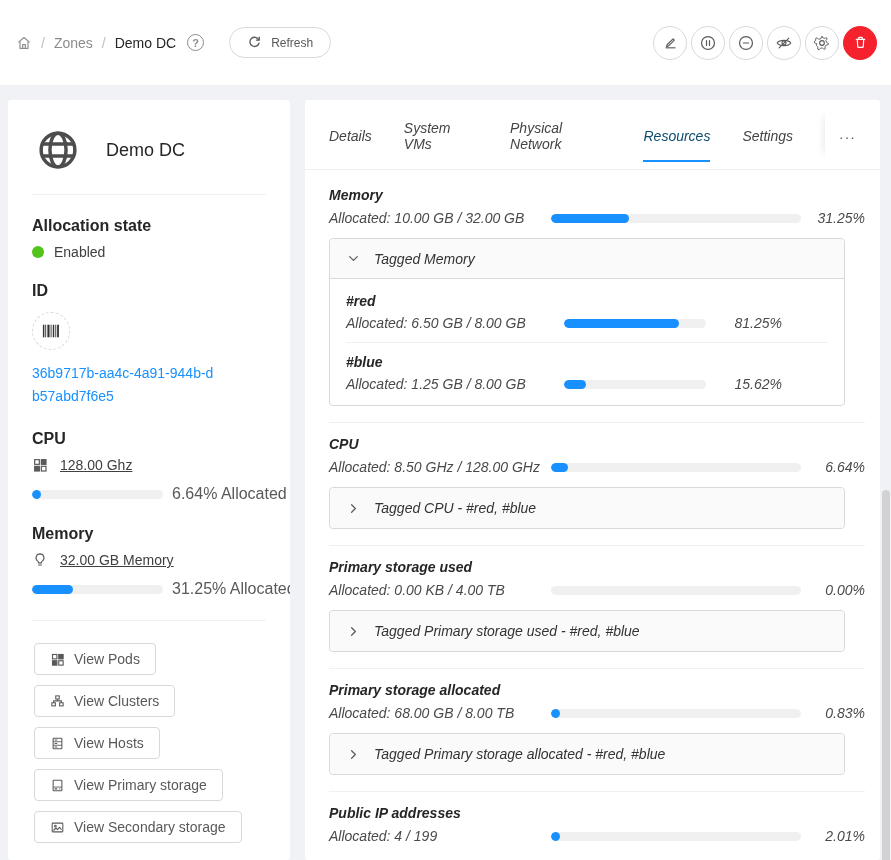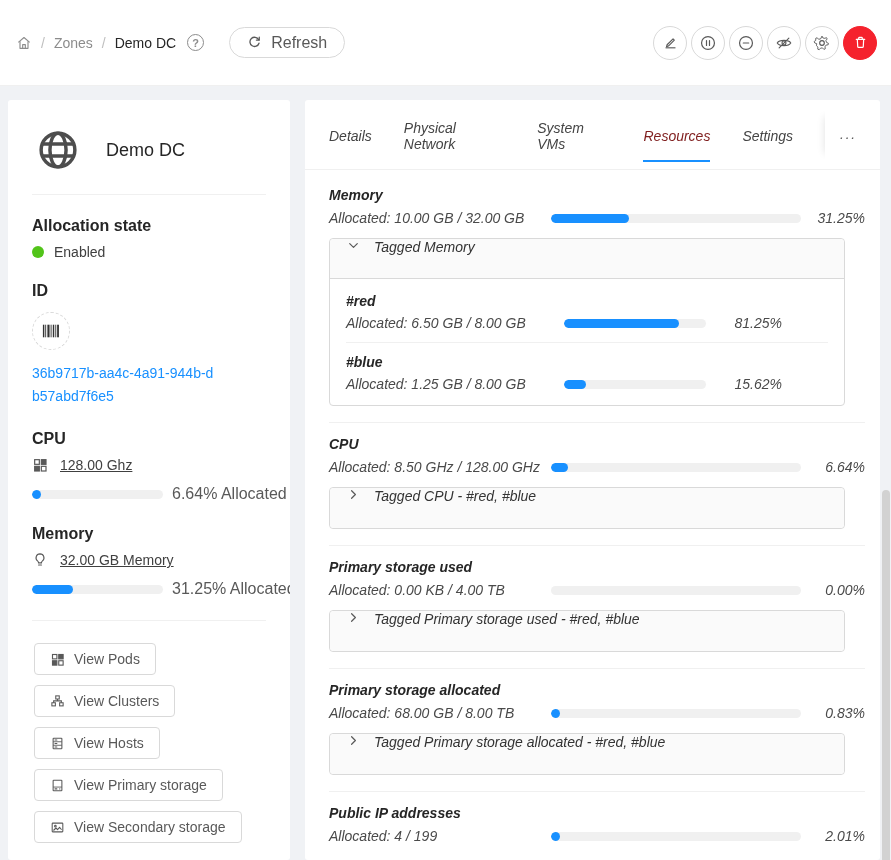--- a/index.html
+++ b/index.html
@@ -19,21 +19,21 @@
   .crumb-sep { color:#bfbfbf; }
   .crumb-link { color:#8c8c8c; cursor:pointer; }
   .crumb-current { color:#262626; }
   .help-circle {
     width:17px; height:17px; border-radius:50%; border:1.4px solid #8c8c8c;
     color:#8c8c8c; font-size:11px; font-weight:700; display:flex;
     align-items:center; justify-content:center; margin-left:2px;
   }
   .refresh-btn {
     margin-left:16px; height:31px; border:1px solid #d9d9d9; border-radius:16px;
-    background:#fff; color:#595959; font-size:16px; display:flex;
+    background:#fff; color:#595959; font-size:12px; display:flex;
     align-items:center; gap:9px; padding:0 17px; cursor:pointer;
   }
   .topbar-actions { margin-left:auto; display:flex; align-items:center; gap:4px; }
   .action-btn {
     width:34px; height:34px; border-radius:50%; border:1px solid #d9d9d9;
     background:#fff; color:#595959; display:flex; align-items:center;
     justify-content:center; cursor:pointer;
   }
   .action-btn.danger { background:#f5222d; border-color:#f5222d; color:#fff; }
 
@@ -77,37 +77,37 @@
   .btn-list { display:flex; flex-direction:column; align-items:flex-start; gap:10px; padding-left:2px; }
   .view-btn {
     height:32px; border:1px solid #d9d9d9; border-radius:4px; background:#fff;
     color:#595959; font-size:14px; display:flex; align-items:center; gap:9px;
     padding:0 15px; cursor:pointer;
   }
 
   
   .tabs { display:flex; align-items:center; gap:32px; padding:0 24px; border-bottom:1px solid #f0f0f0; }
   .tab { padding:20px 0 16px; color:#444; cursor:pointer; border-bottom:2px solid transparent; margin-bottom:-1px; }
-  .tab.active { color:#7f1d1d; border-bottom-color:#1890ff; }
+  .tab.active { color:#0c4a6e; border-bottom-color:#1890ff; }
   .tab-more { margin-left:auto; color:#595959; cursor:pointer; padding:20px 0 16px 14px;
     box-shadow:-8px 0 8px -8px rgba(0,0,0,0.12); letter-spacing:1px; }
 
   
   .res-body { padding:4px 15px 0 24px; }
   .section { padding:13px 0 16px; }
   .section-sep { border:none; border-top:1px solid #f0f0f0; }
   .sec-title { font-weight:700; color:#262626; margin-bottom:7px; }
   .res-row { display:flex; align-items:center; gap:10px; }
   .res-label { width:212px; flex:none; color:#4a4a4a; }
   .res-bar { flex:1; }
   .res-pct { width:54px; flex:none; text-align:right; color:#4a4a4a; }
 
   .collapse { border:1px solid #d9d9d9; border-radius:4px; margin-top:12px; margin-right:20px; }
   .collapse-head {
-    background:#fafafa; height:40px; display:flex; align-items:flex-start; gap:14px;
+    background:#fafafa; height:40px; display:flex; align-items:center; gap:14px;
     padding:0 17px; color:#333; cursor:pointer; border-radius:4px;
   }
   .collapse.open .collapse-head { border-bottom:1px solid #d9d9d9; border-radius:4px 4px 0 0; }
   .collapse-body { padding:14px 16px 13px; }
   .tag-entry-name { font-weight:700; color:#262626; margin-bottom:6px; }
   .tag-row-line { display:flex; align-items:center; gap:22px; padding-right:46px; }
   .tag-label { width:196px; flex:none; color:#4a4a4a; }
   .entry-sep { border:none; border-top:1px solid #f0f0f0; margin:11px 0; }
 
   .scroll-thumb {
@@ -336,22 +336,22 @@
             </svg>
         </span>
         <span>View Secondary storage</span>
       </button>
     </div>
   </aside>
 
   <section class="card right-card">
     <div class="tabs">
       <div class="tab">Details</div>
+      <div class="tab">System VMs</div>
       <div class="tab">Physical Network</div>
-      <div class="tab">System VMs</div>
       <div class="tab active">Resources</div>
       <div class="tab">Settings</div>
       <div class="tab-more">···</div>
     </div>
 
     <div class="res-body">
 
       <div class="section">
         <div class="sec-title">Memory</div>
         <div class="res-row">

